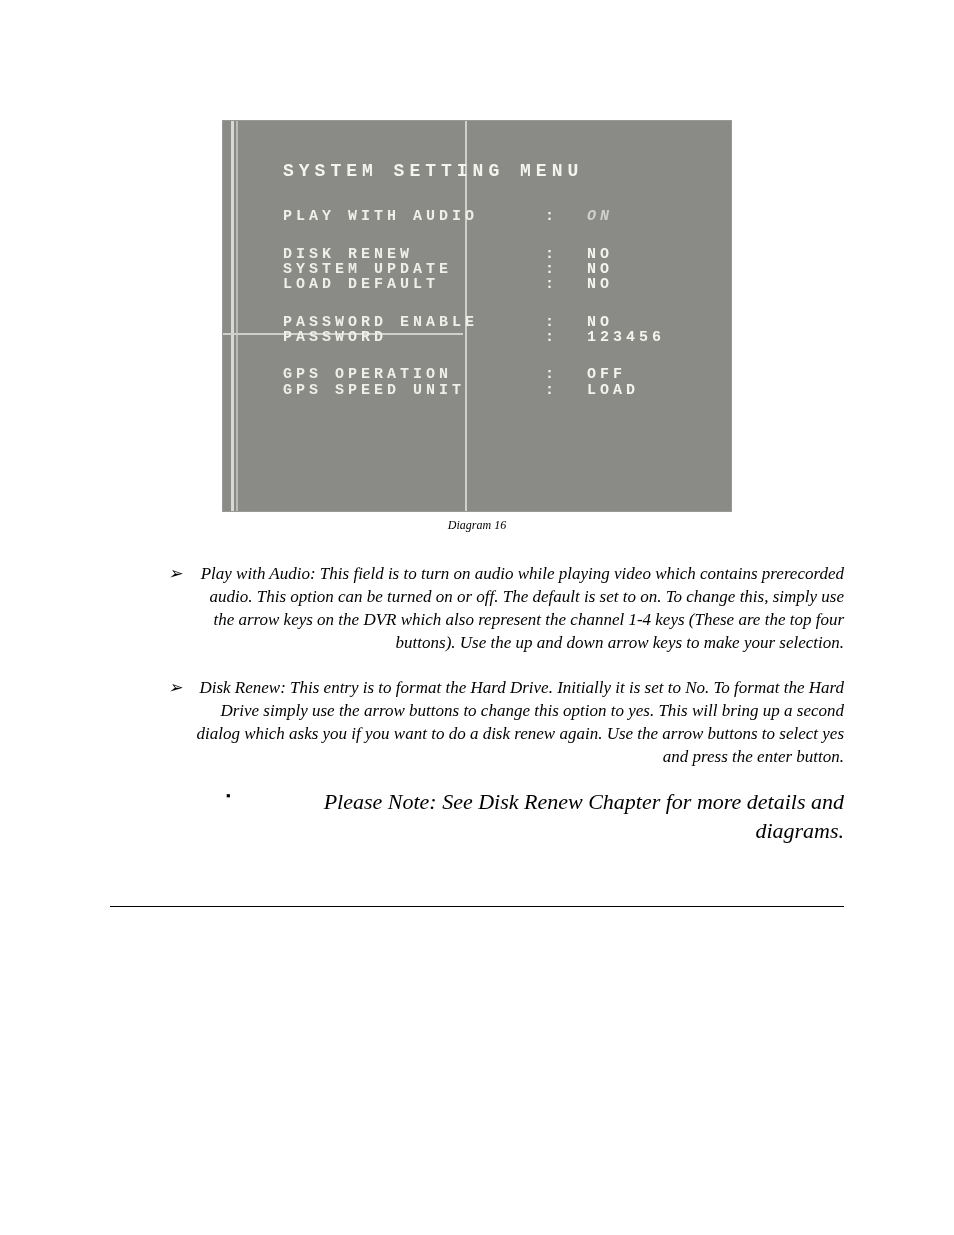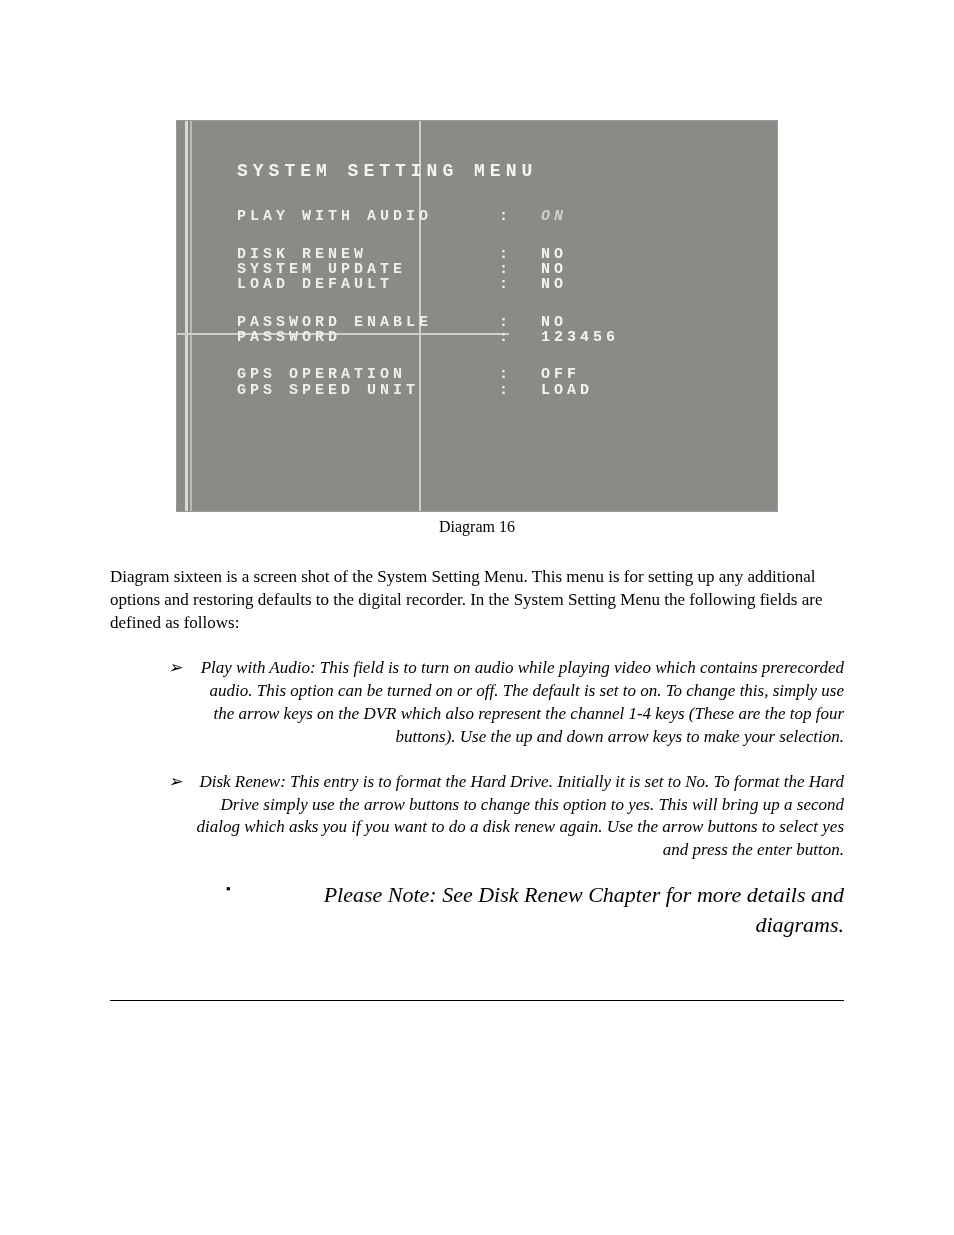--- a/index.html
+++ b/index.html
@@ -10,21 +10,21 @@
     color: #000;
     width: 954px;
   }
   .page {
     padding: 120px 110px 80px 110px;
     box-sizing: border-box;
     width: 954px;
   }
   
   .shot-wrap {
-    width: 602px;
+    width: 510px;
     margin: 0 auto 6px auto;
   }
   .shot {
     background: #8a8a86;
     padding: 0;
     border: 1px solid #999;
     position: relative;
     height: 390px;
     overflow: hidden;
   }
@@ -89,22 +89,23 @@
   }
   .osd-value.dim {
     color: #cfcfcb;
     font-style: italic;
   }
   .osd-group { margin-bottom: 22px; }
   .osd-group.tight .osd-row { line-height: 1.02; }
 
   .caption {
     text-align: center;
-    font-size: 16px;
+    font-size: 12px;
     margin: 4px 0 30px 0;
+    font-style: italic;
   }
   .para {
     font-size: 17px;
     line-height: 1.35;
     margin: 0 0 22px 0;
     text-align: left;
   }
   ul.fields {
     list-style: none;
     margin: 0 0 0 58px;
@@ -211,21 +212,20 @@
                 <span class="osd-value">LOAD</span>
               </div>
             </div>
           </div>
       </div>
     </div>
   </div>
 
   <div class="caption">Diagram 16</div>
 
-  <p class="para">Diagram sixteen is a screen shot of the System Setting Menu. This menu is for setting up any additional options and restoring defaults to the digital recorder. In the System Setting Menu the following fields are defined as follows:</p>
 
   <ul class="fields" id="field-list">
       <li><span>Play with Audio: This field is to turn on audio while playing video which contains prerecorded audio. This option can be turned on or off. The default is set to on. To change this, simply use the arrow keys on the DVR which also represent the channel 1-4 keys (These are the top four buttons). Use the up and down arrow keys to make your selection.</span></li>
       <li><span>Disk Renew: This entry is to format the Hard Drive. Initially it is set to No. To format the Hard Drive simply use the arrow buttons to change this option to yes. This will bring up a second dialog which asks you if you want to do a disk renew again. Use the arrow buttons to select yes and press the enter button.</span><ul class="sub">
           <li>Please Note: See Disk Renew Chapter for more details and diagrams.</li>
         </ul></li>
     </ul>
 
   <hr class="footer-rule">
 </div>

